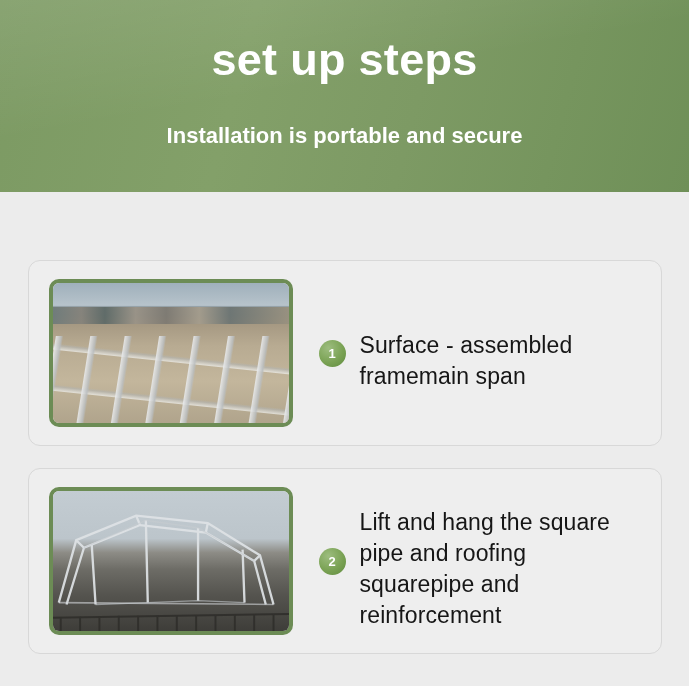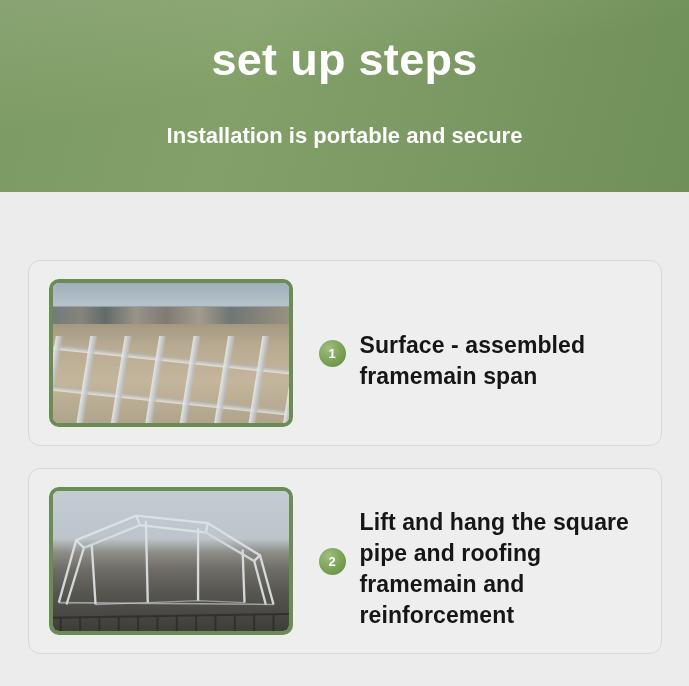--- a/index.html
+++ b/index.html
@@ -146,21 +146,21 @@
     font-weight: bold;
     display: flex;
     align-items: center;
     justify-content: center;
     margin: 0 14px 0 26px;
   }
   .step-text {
     flex: 1 1 auto;
     color: #161616;
     font-size: 23px;
-    font-weight: bold;
+    font-weight: normal;
     line-height: 31px;
     letter-spacing: 0.1px;
     margin-top: 15px;
   }
 </style>
 </head>
 <body>
 
 <div class="page">
 
@@ -195,17 +195,17 @@
               <path d="M44 120 L98 118 M98 118 L150 116 M150 116 L198 118"></path>
             </g>
             <g stroke="#2e2d2a" stroke-width="2" fill="none" opacity="0.85">
               <path d="M0 134 L244 130"></path>
               <path d="M8 134 L8 148 M28 133 L28 148 M48 133 L48 148 M68 132 L68 148 M88 132 L88 148 M108 132 L108 148 M128 131 L128 148 M148 131 L148 148 M168 131 L168 148 M188 130 L188 148 M208 130 L208 148 M228 130 L228 148"></path>
             </g>
           </svg>
         </div>
       </div>
       <div class="badge">2</div>
-      <div class="step-text">Lift and hang the square pipe and roofing framemain and reinforcement</div>
+      <div class="step-text">Lift and hang the square pipe and roofing squarepipe and reinforcement</div>
     </div>
 
   </div>
 </div>
 
 </body></html>

